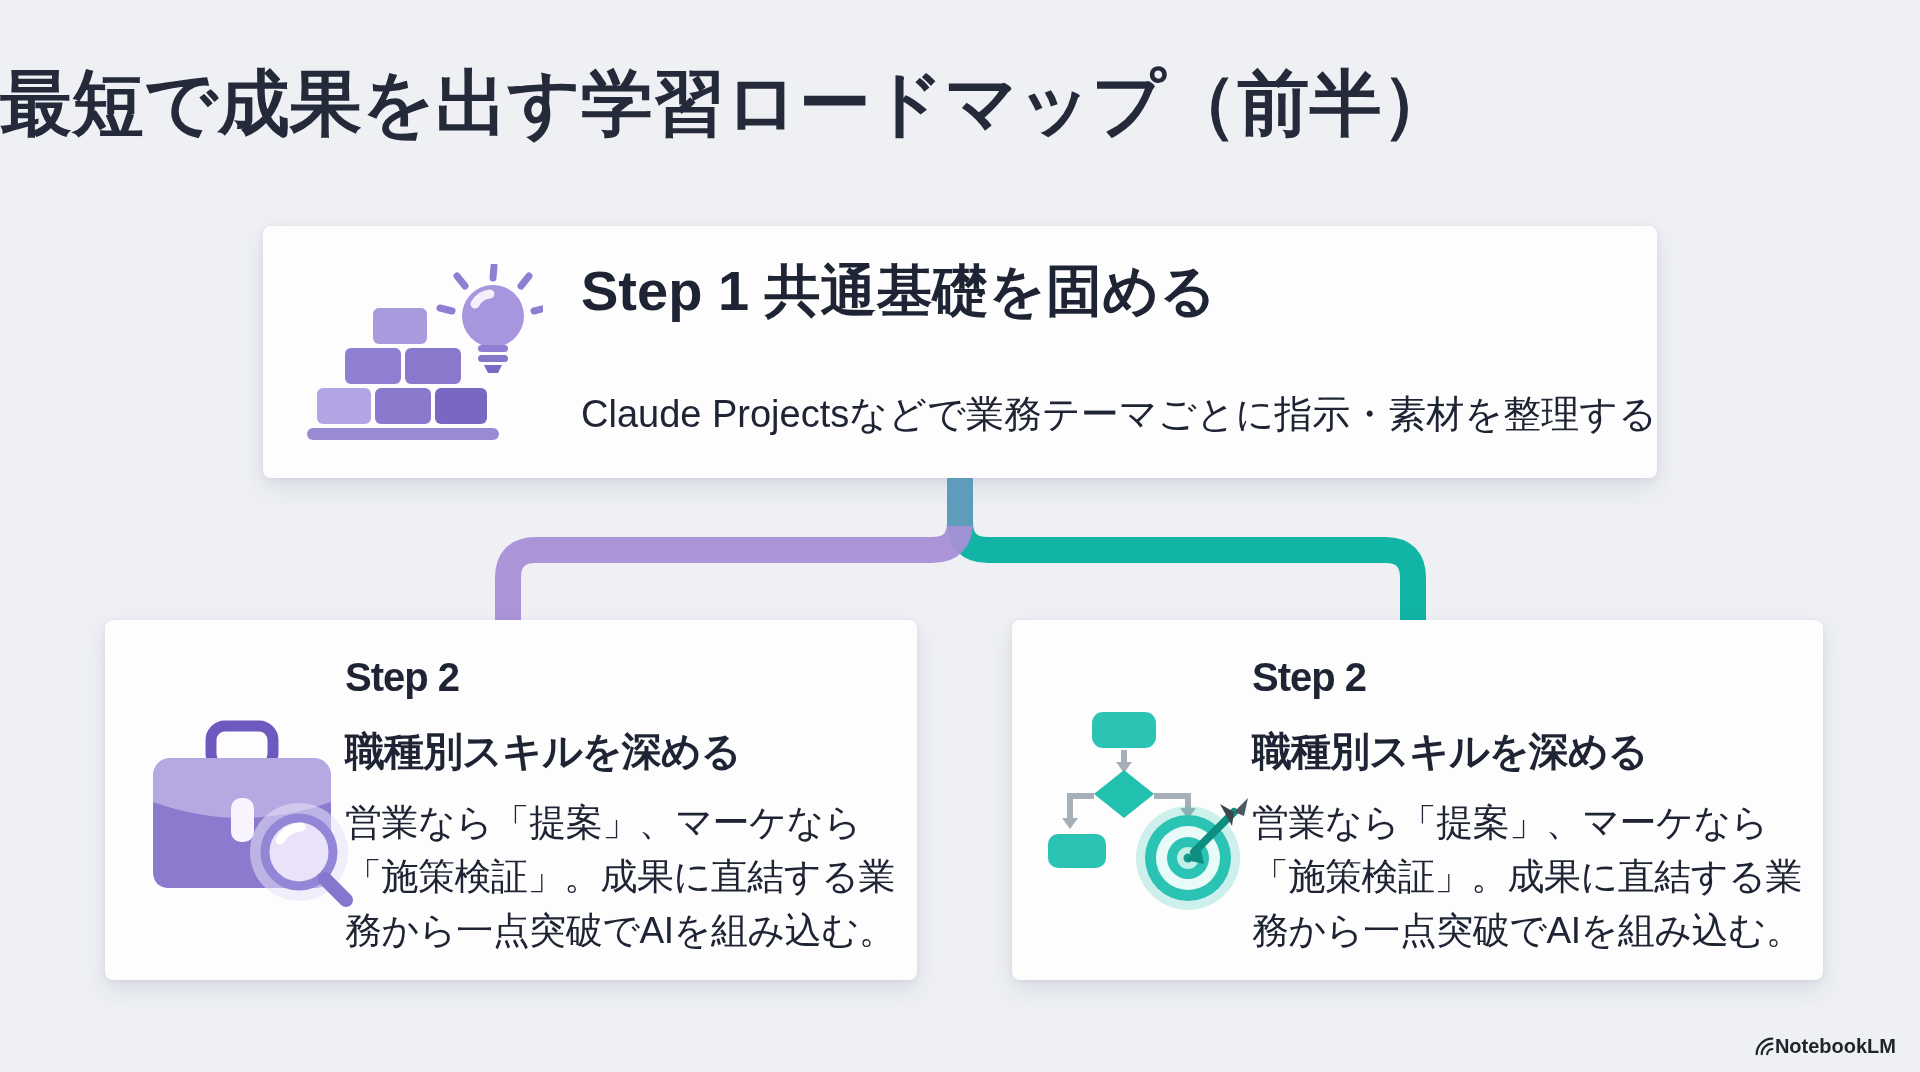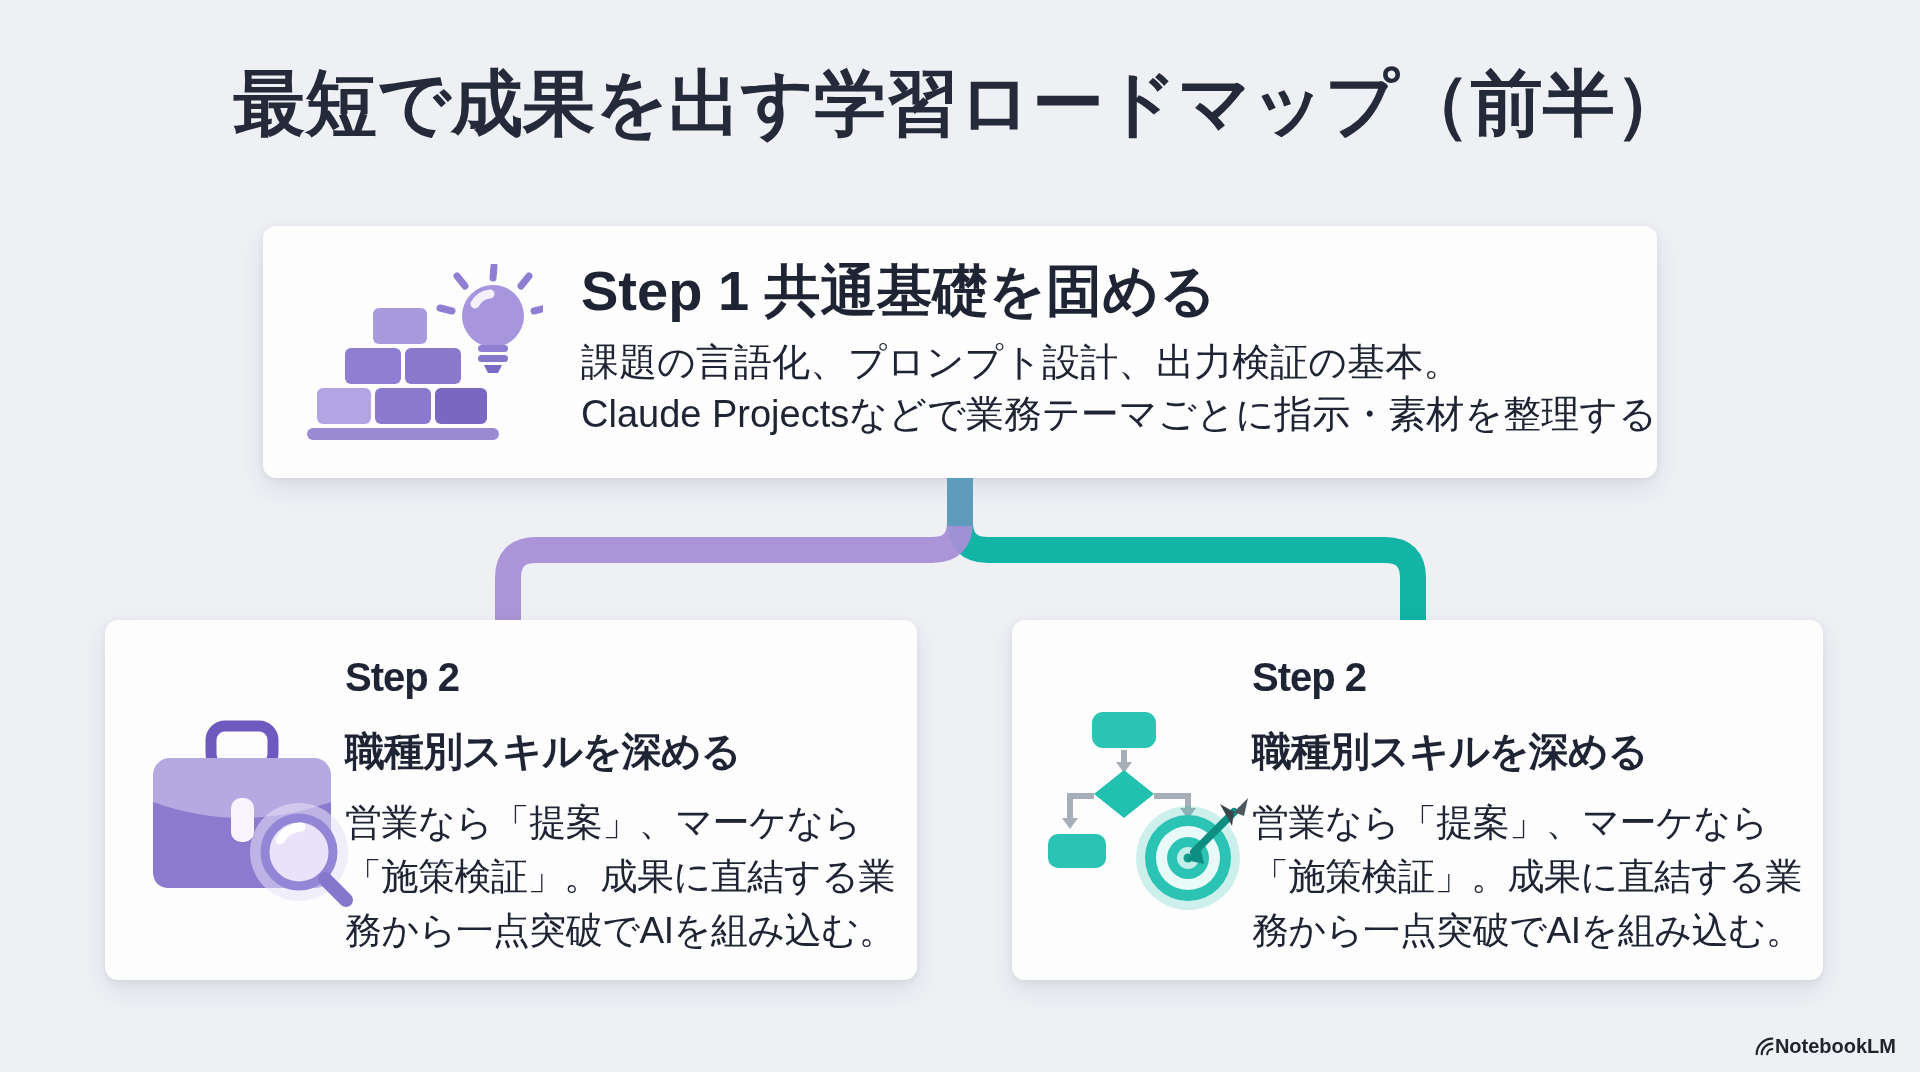--- a/index.html
+++ b/index.html
@@ -4,25 +4,25 @@
 <style>
   html,body{margin:0;padding:0;background:#e9ebf0;}
   .canvas{
     position:relative;width:1920px;height:1072px;overflow:hidden;
     background:#eef0f4;
     font-family:"Liberation Sans","DejaVu Sans",sans-serif;
     color:#1e2433;
   }
   .page-title{
     position:absolute;top:56px;left:0;width:100%;margin:0;
-    text-align:center;font-size:72px;font-weight:800;letter-spacing:0px;
+    font-size:72px;font-weight:800;letter-spacing:0px;
     color:#242a3a;white-space:nowrap;
   }
   .card{
-    position:absolute;background:#fdfdfe;border-radius:13px;overflow:hidden;
+    position:absolute;background:#fdfdfe;border-radius:8px;overflow:hidden;
     box-shadow:0 10px 24px rgba(50,60,95,.10),0 2px 6px rgba(50,60,95,.07);
   }
   .card-step1{left:263px;top:226px;width:1394px;height:252px;}
   .card-step2-left{left:105px;top:620px;width:812px;height:360px;}
   .card-step2-right{left:1012px;top:620px;width:811px;height:360px;}
   .icon{position:absolute;}
   .step1-icon{left:44px;top:38px;width:236px;height:176px;}
   .briefcase-icon{left:34px;top:98px;width:216px;height:192px;}
   .flow-icon{left:34px;top:86px;width:214px;height:212px;}
   .card-text{position:absolute;}
@@ -69,21 +69,21 @@
         <rect x="38" y="84" width="56" height="36" rx="6" fill="#8f7ed1"></rect>
         <rect x="98" y="84" width="56" height="36" rx="6" fill="#8a78cc"></rect>
         <rect x="10" y="124" width="54" height="36" rx="6" fill="#b3a5e3"></rect>
         <rect x="68" y="124" width="56" height="36" rx="6" fill="#8a79cc"></rect>
         <rect x="128" y="124" width="52" height="36" rx="6" fill="#7a67c1"></rect>
         <rect x="0" y="164" width="192" height="12" rx="6" fill="#9a89d3"></rect>
       </g>
     </svg>
     <div class="card-text">
       <h2 class="card-title">Step 1 共通基礎を固める</h2>
-      <p class="card-body"><span>課題の言語化、プロンプト設計、出力検証の基本。</span><br><span>Claude Projectsなどで業務テーマごとに指示・素材を整理する。</span></p>
+      <p class="card-body"><br><span>Claude Projectsなどで業務テーマごとに指示・素材を整理する。</span></p>
     </div>
   </section>
 
   <svg class="connectors" viewBox="0 0 1920 142" aria-hidden="true">
     <path d="M960 0 V44 Q960 72 988 72 H1385 Q1413 72 1413 100 V142" fill="none" stroke-width="26" stroke="#12b4a5"></path>
     <path d="M960 0 V44 Q960 72 932 72 H536 Q508 72 508 100 V142" fill="none" stroke-width="26" stroke="#a78fd6" opacity="0.95"></path>
     <rect x="947" y="0" width="26" height="48" fill="#5f9cbc"></rect>
   </svg>
 
   <section class="card card-step2-left">

